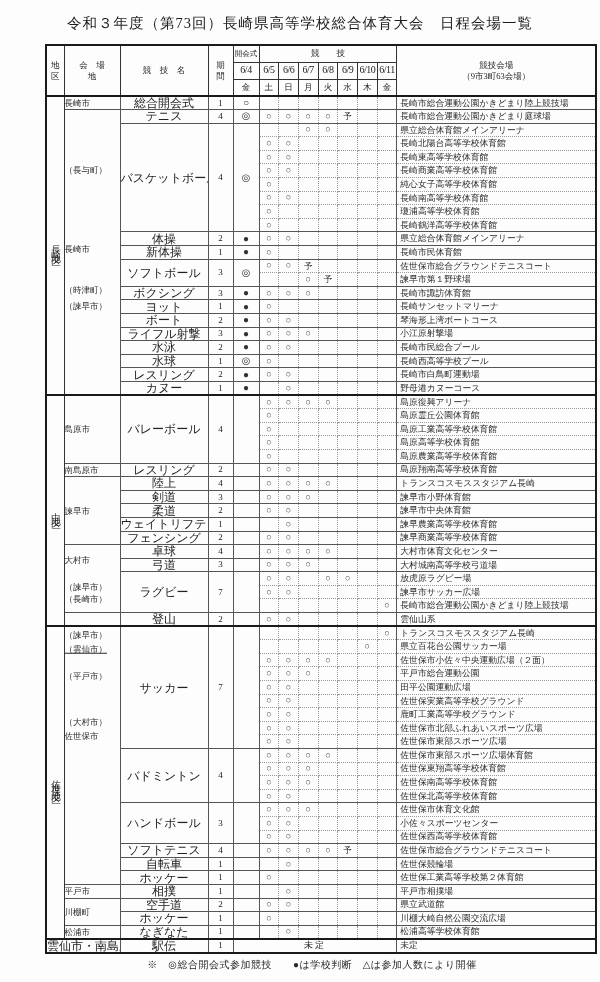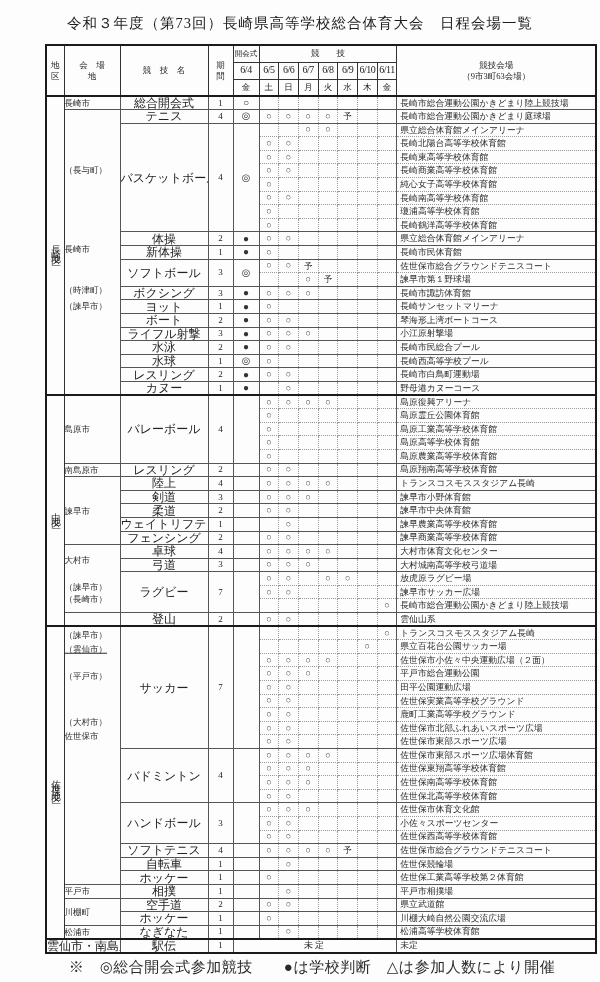--- a/index.html
+++ b/index.html
@@ -43,21 +43,21 @@
     transform:translateY(-50%); font-size:8.5px; white-space:nowrap; color:#2a2a2a;
   }
   td.ev { font-size:12px; white-space:nowrap; letter-spacing:0; }
   td.pd { font-size:9px; }
   td.op { font-size:10px; color:#333; }
   td.mk { font-size:9px; color:#444; }
   td.mk.yo { font-size:8.5px; color:#222; }
   td.undecided { font-size:9px; letter-spacing:2px; }
   td.final-place { font-size:12px; white-space:nowrap; }
   .footnote {
-    text-align:center; font-size:15px; margin-top:4px; color:#2a2a2a; letter-spacing:0.5px;padding-left:24px;
+    text-align:center; font-size:10px; margin-top:4px; color:#2a2a2a; letter-spacing:0.5px;padding-left:24px;
   }
   col.c-district { width:18px; } col.c-city { width:56px; } col.c-event { width:88px; }
   col.c-period { width:25px; } col.c-open { width:26px; }
   col.c-day { width:19.7px; } col.c-venue { width:auto; }
 </style>
 </head>
 <body>
 
 <div class="page">
   <div class="title">令和３年度（第73回）長崎県高等学校総合体育大会　日程会場一覧</div>

